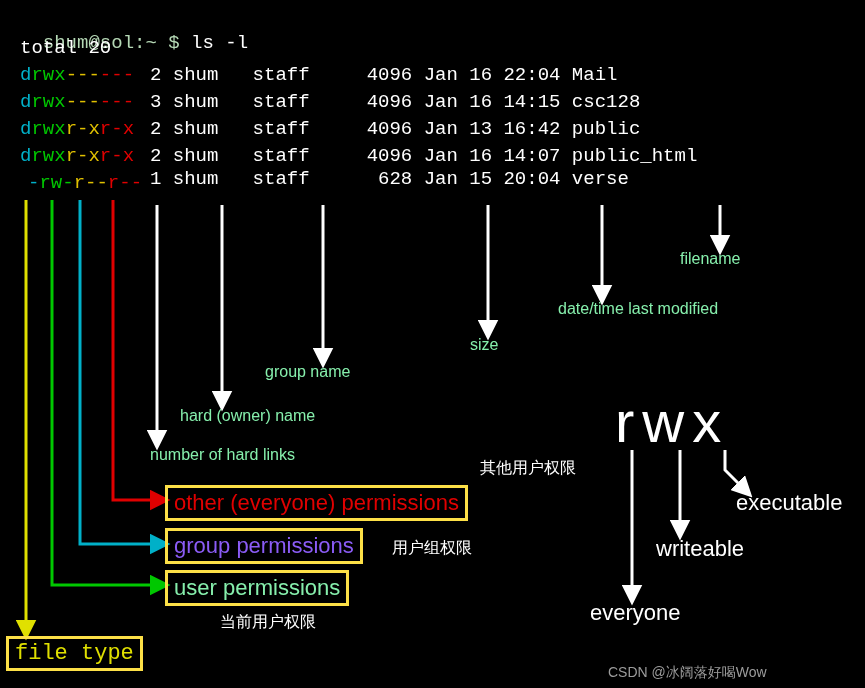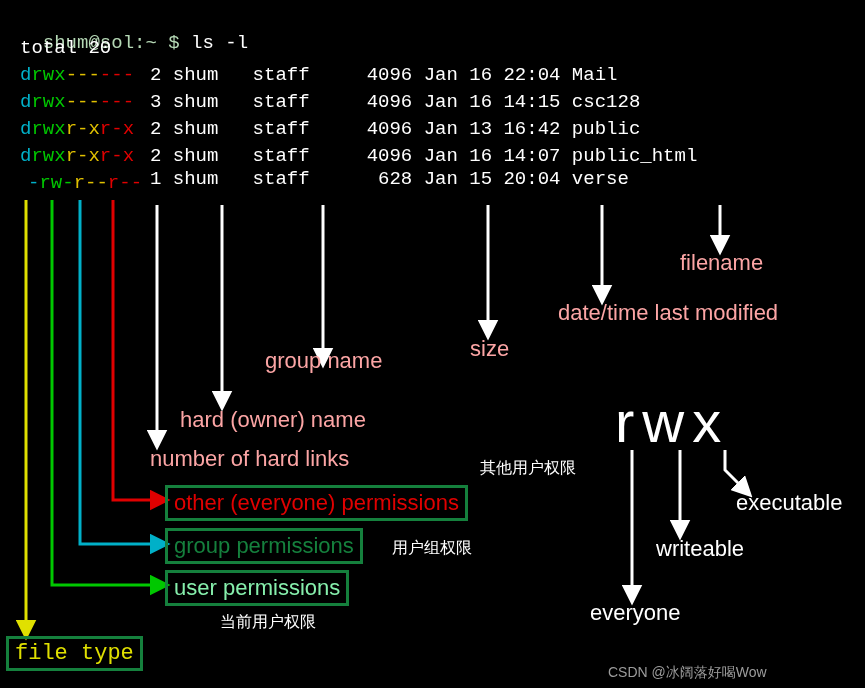--- a/index.html
+++ b/index.html
@@ -13,25 +13,25 @@
     font-size: 19px;
   }
   .terminal-line { color: #fff; position: absolute; white-space: pre; }
   .prompt { color: #b5d8b5; }
   .cmd { color: #fff; }
   .perm-d { color: #00b0c8; }
   .perm-user { color: #00c800; }
   .perm-grp { color: #e0c000; }
   .perm-oth { color: #e00000; }
   .col-w { color: #fff; }
-  .annot { color: #fca5a5; font-family: Arial, sans-serif; position: absolute; font-size: 22px; }
+  .annot { color: #86efac; font-family: Arial, sans-serif; position: absolute; font-size: 16px; }
   .annot-cn { color: #fff; font-family: Arial, sans-serif; position: absolute; font-size: 16px; }
-  .box { position: absolute; border: 3px solid #15803d; padding: 2px 6px; font-family: Arial, sans-serif; font-size: 22px; }
+  .box { position: absolute; border: 3px solid #fde047; padding: 2px 6px; font-family: Arial, sans-serif; font-size: 22px; }
   .box-other { color: #e00000; }
-  .box-group { color: #15803d; }
+  .box-group { color: #8b5cf6; }
   .box-user  { color: #86efac; }
   .box-filetype { color: #e0e000; font-family: Liberation Mono, monospace; font-size: 22px; }
 
   svg.overlay { position: absolute; left: 0; top: 0; width: 865px; height: 688px; pointer-events: none; }
 
   .rwx { position: absolute; color: #fff; font-family: Arial, sans-serif; font-size: 58px; letter-spacing: 8px; }
   .rwx-lbl { position: absolute; color: #fff; font-family: Arial, sans-serif; font-size: 22px; }
 
   .watermark { position: absolute; color: #9c9c9c; font-family: Arial, sans-serif; font-size: 14px; }
 </style>
@@ -88,21 +88,21 @@
   <path d="M 113 200 L 113 500 L 160 500" stroke="#e00000" stroke-width="3" fill="none" marker-end="url(#ar)"></path>
 
   <line x1="632" y1="450" x2="632" y2="595" stroke="#fff" stroke-width="3" marker-end="url(#aw)"></line>
   <line x1="680" y1="450" x2="680" y2="530" stroke="#fff" stroke-width="3" marker-end="url(#aw)"></line>
   <path d="M 725 450 L 725 470 L 745 490" stroke="#fff" stroke-width="3" fill="none" marker-end="url(#aw)"></path>
 </svg>
 
 <div class="annot" style="left:680px; top:250px;">filename</div>
 <div class="annot" style="left:558px; top:300px;">date/time last modified</div>
 <div class="annot" style="left:470px; top:336px;">size</div>
-<div class="annot" style="left:265px; top:348px;">group name</div>
+<div class="annot" style="left:265px; top:363px;">group name</div>
 <div class="annot" style="left:180px; top:407px;">hard (owner) name</div>
 <div class="annot" style="left:150px; top:446px;">number of hard links</div>
 
 <div class="annot-cn" style="left:480px; top:458px;">其他用户权限</div>
 <div class="annot-cn" style="left:392px; top:538px;">用户组权限</div>
 <div class="annot-cn" style="left:220px; top:612px;">当前用户权限</div>
 
 <div class="box box-other" style="left:165px; top:485px;">other (everyone) permissions</div>
 <div class="box box-group" style="left:165px; top:528px;">group permissions</div>
 <div class="box box-user" style="left:165px; top:570px;">user permissions</div>

